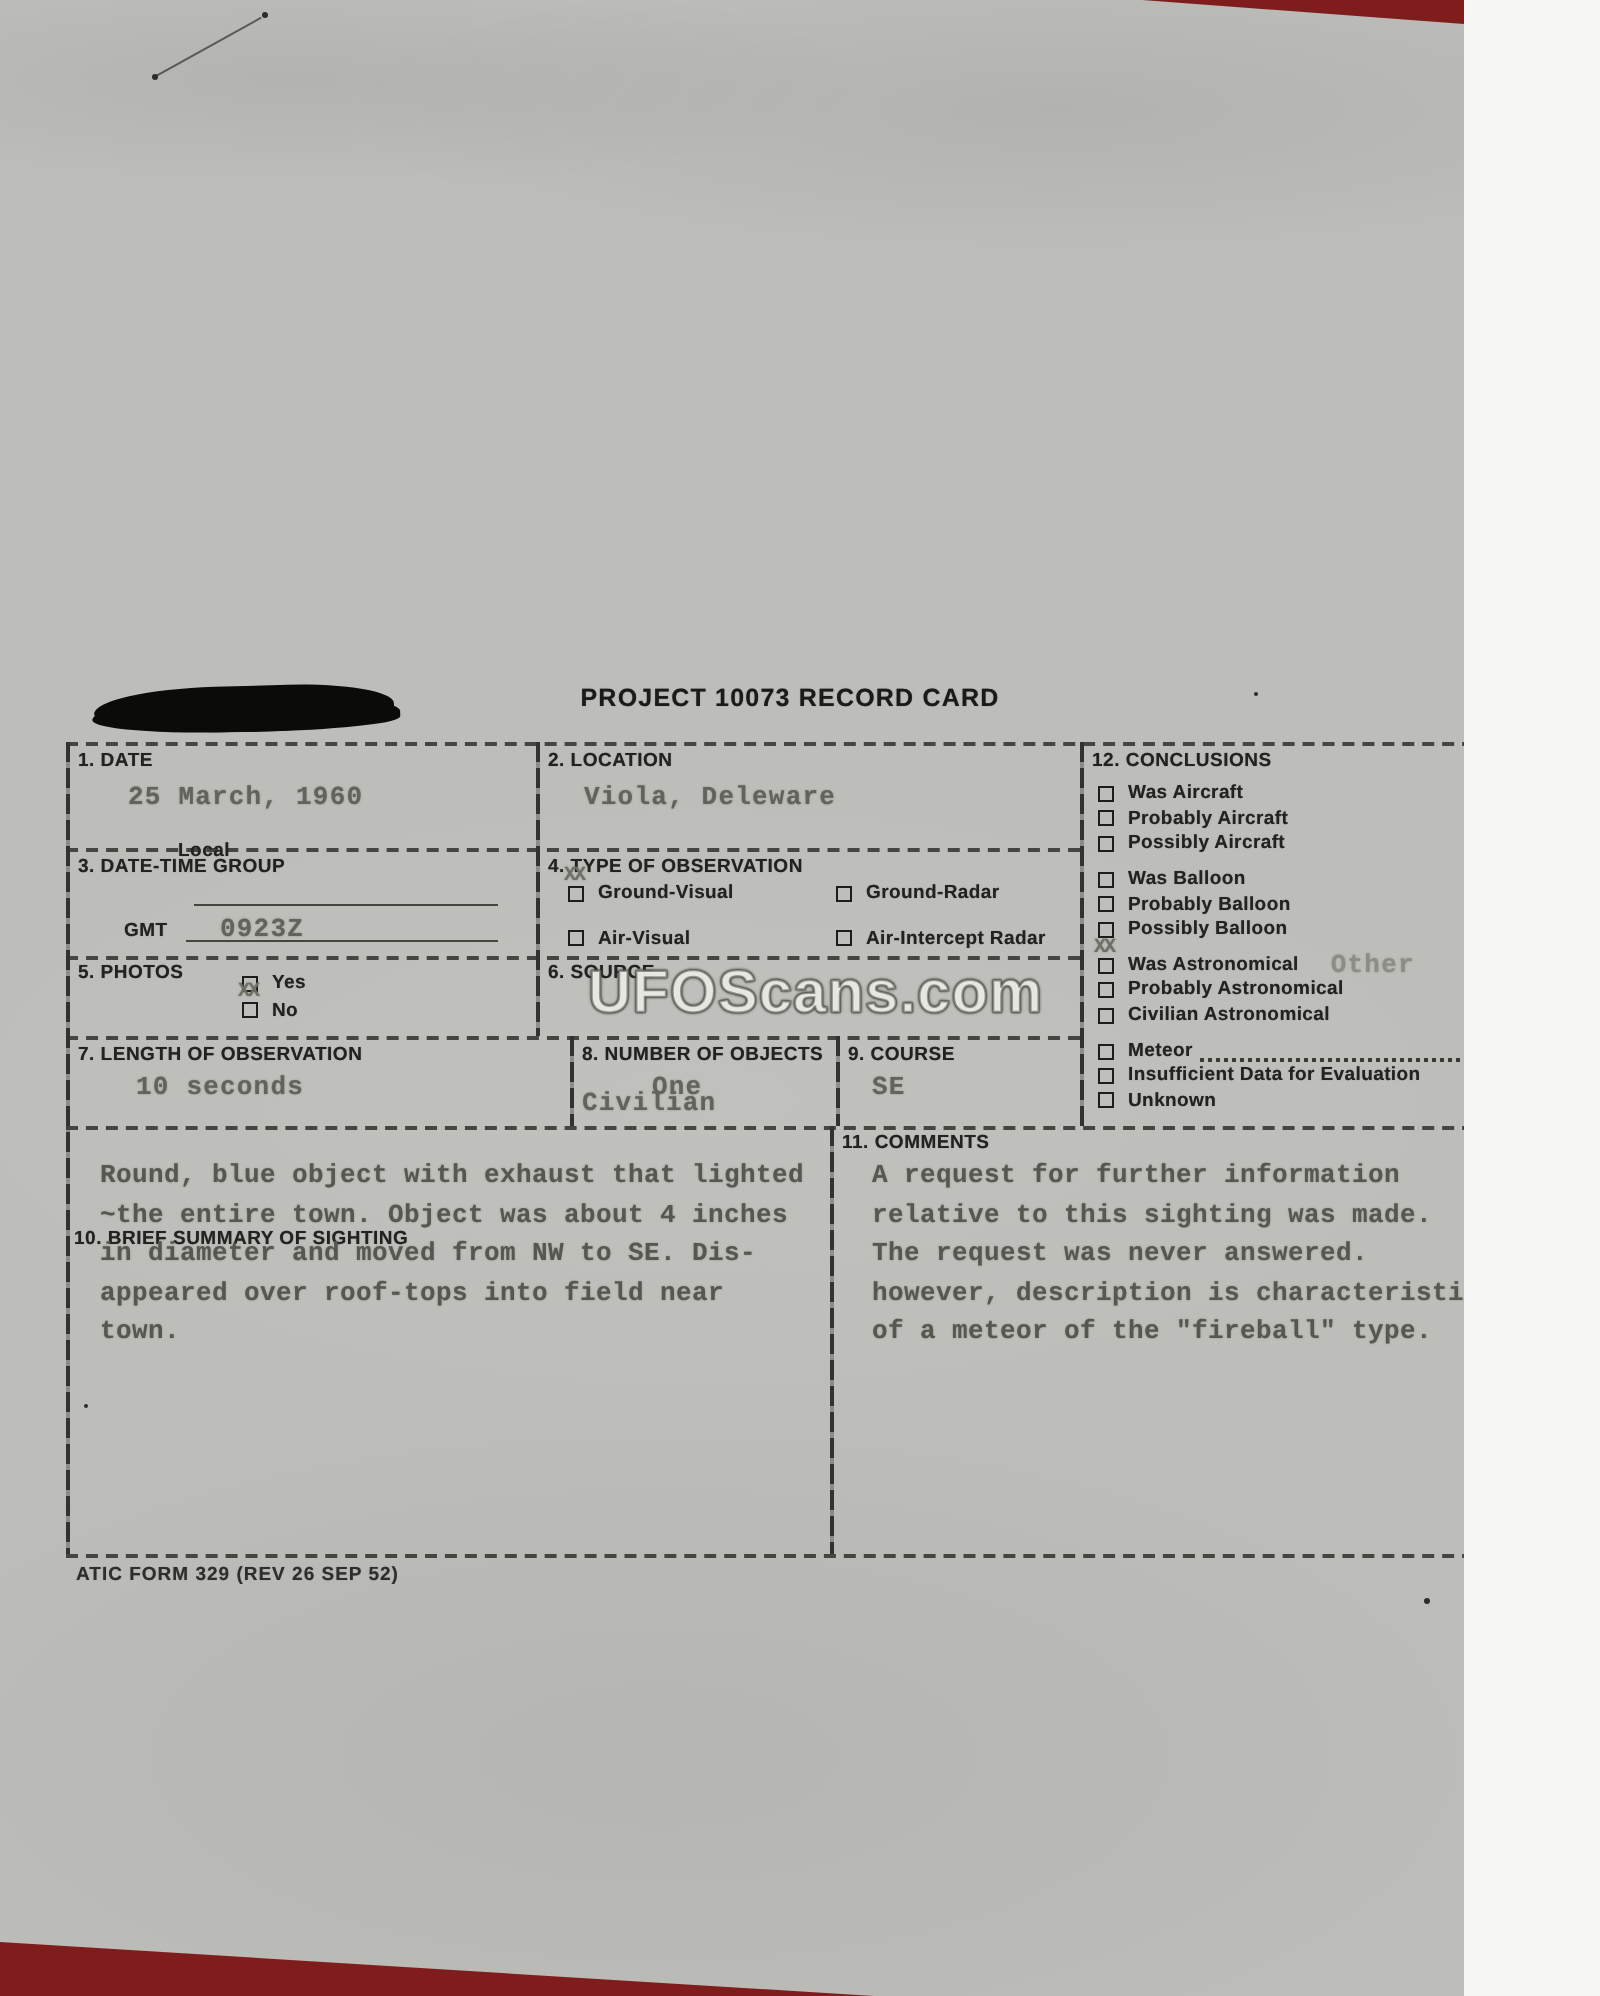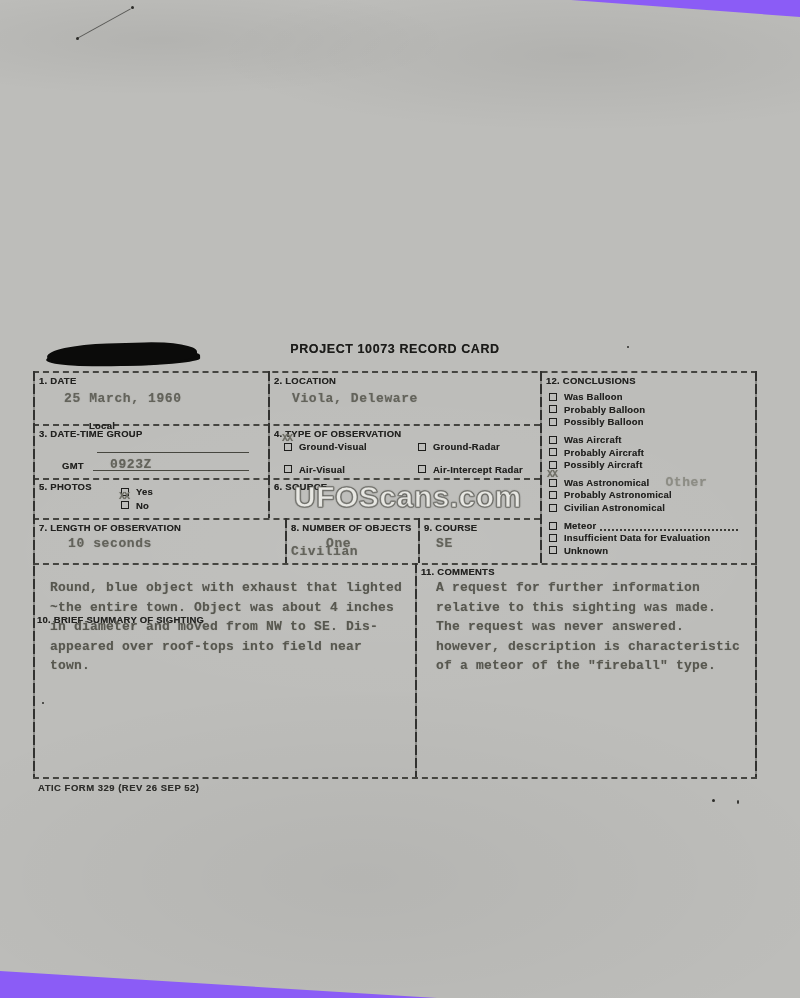--- a/index.html
+++ b/index.html
@@ -1,16 +1,16 @@
 <!DOCTYPE html>
 <html><head>
 <meta charset="utf-8">
 <style>
   html,body{margin:0;padding:0;background:#f6f6f5;}
-  .canvas{position:relative;width:800px;height:998px;overflow:hidden;background:#8b5cf6;
+  .canvas{position:relative;width:732px;height:998px;overflow:hidden;background:#7f1d1d;
           font-family:"Liberation Sans",sans-serif;}
   .paper{position:absolute;inset:0;
          clip-path:polygon(0 0,571px 0,800px 17px,800px 998px,437px 998px,0 971px);
          background:
            radial-gradient(420px 80px at 20% 40px, rgba(0,0,0,.055), transparent 70%),
            radial-gradient(520px 110px at 72% 55px, rgba(0,0,0,.06), transparent 70%),
            radial-gradient(650px 260px at 45% 88%, rgba(0,0,0,.045), transparent 75%),
            radial-gradient(600px 240px at 48% 55%, rgba(255,255,255,.05), transparent 70%),
            linear-gradient(#bdbdba,#bdbdba);}
   .lbl{position:absolute;font:700 9.5px/1 "Liberation Sans",sans-serif;color:#222220;
@@ -158,43 +158,43 @@
 relative to this sighting was made.
 The request was never answered.
 however, description is characteristic
 of a meteor of the "fireball" type.</div>
 
     <div class="lbl" style="left:546px;top:376px;">12. CONCLUSIONS</div>
     <div class="conclusions-list" id="conclusions-list">
         <div class="ck-group">
           <div class="ck-item">
             <span class="ckbox"></span>
+            <span class="ck-label">Was Aircraft</span>
+          </div>
+          <div class="ck-item">
+            <span class="ckbox"></span>
+            <span class="ck-label">Probably Aircraft</span>
+          </div>
+          <div class="ck-item">
+            <span class="ckbox"></span>
+            <span class="ck-label">Possibly Aircraft</span>
+          </div>
+        </div>
+        <div class="ck-group">
+          <div class="ck-item">
+            <span class="ckbox"></span>
             <span class="ck-label">Was Balloon</span>
           </div>
           <div class="ck-item">
             <span class="ckbox"></span>
             <span class="ck-label">Probably Balloon</span>
           </div>
           <div class="ck-item">
             <span class="ckbox"></span>
             <span class="ck-label">Possibly Balloon</span>
-          </div>
-        </div>
-        <div class="ck-group">
-          <div class="ck-item">
-            <span class="ckbox"></span>
-            <span class="ck-label">Was Aircraft</span>
-          </div>
-          <div class="ck-item">
-            <span class="ckbox"></span>
-            <span class="ck-label">Probably Aircraft</span>
-          </div>
-          <div class="ck-item">
-            <span class="ckbox"></span>
-            <span class="ck-label">Possibly Aircraft</span>
           </div>
         </div>
         <div class="ck-group">
           <div class="ck-item">
             <span class="ckbox"></span>
             <span class="ck-mark">XX</span>
             <span class="ck-label">Was Astronomical</span>
             <span class="ck-annotation">Other</span>
           </div>
           <div class="ck-item">

